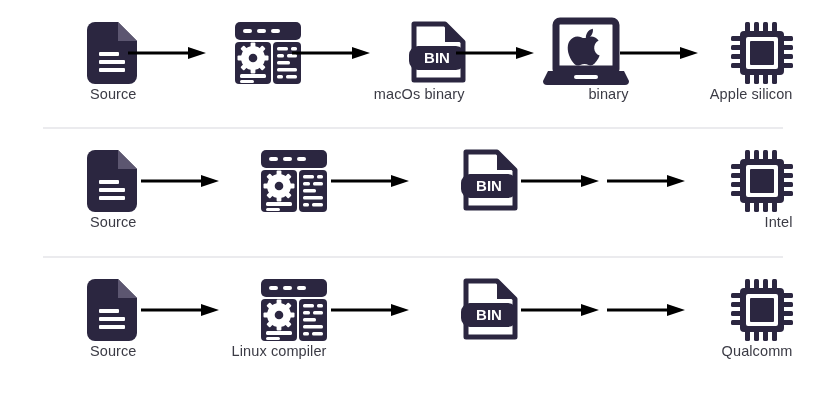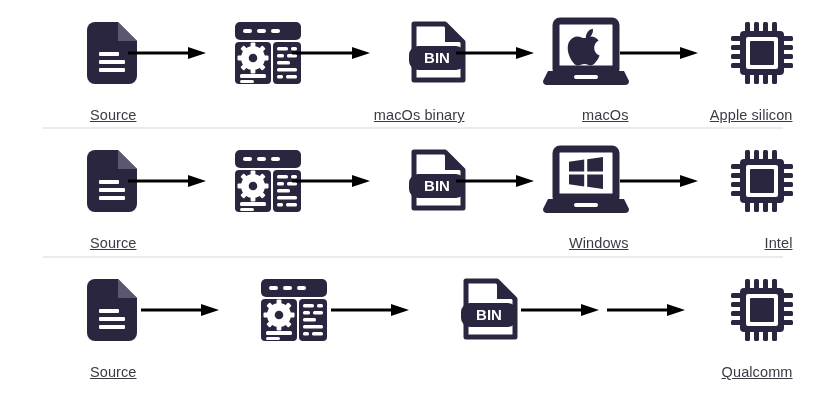--- a/index.html
+++ b/index.html
@@ -42,27 +42,26 @@
     width: 104px;
     flex: 0 0 104px;
   }
   .icon-box {
     height: 66px;
     display: flex;
     align-items: center;
     justify-content: center;
   }
   .label {
-    margin-top: 21px;
+    margin-top: 0;
     font-size: 14.5px;
     color: #3b3b45;
     text-align: center;
     white-space: nowrap;
     letter-spacing: 0.1px;
-    text-decoration: underline;
   }
   .arrow {
     flex: 1 1 auto;
     height: 66px;
     display: flex;
     align-items: center;
     justify-content: center;
     min-width: 40px;
   }
   .arrow svg { display: block; }
@@ -162,21 +161,21 @@
         <svg width="86" height="64" viewBox="0 0 86 64" aria-hidden="true">
           <path d="M13 4 A4 4 0 0 1 17 0 H69 A4 4 0 0 1 73 4 V48 H13 Z" fill="none" stroke="#2b2640" stroke-width="7" stroke-linejoin="round"></path>
           <g fill="#2b2640" transform="translate(43,23) scale(1.05)">
             <path d="M6.5 -14.5 C4.5 -14.2 2.2 -12.6 1.1 -10.8 C0.1 -9.2 -0.4 -6.9 -0.1 -5.3 C1.8 -5.3 4.1 -6.7 5.3 -8.6 C6.4 -10.3 6.9 -12.6 6.5 -14.5 Z"></path>
             <path d="M13 10.9 C12.2 12.8 11.8 13.6 10.7 15.3 C9.2 17.6 7.1 20.5 4.5 20.5 C2.2 20.6 1.6 19 -1.5 19.1 C-4.6 19.1 -5.3 20.6 -7.6 20.5 C-10.2 20.5 -12.2 17.9 -13.7 15.6 C-17.9 9.1 -18.4 1.5 -15.8 -2.6 C-13.9 -5.5 -11 -7.2 -8.2 -7.2 C-5.4 -7.2 -3.6 -5.6 -1.5 -5.6 C0.5 -5.6 1.7 -7.2 5 -7.2 C7.5 -7.2 10.1 -5.8 12 -3.4 C5.8 0 6.8 8.9 13 10.9 Z"></path>
           </g>
           <path d="M5 50 H81 L86 60 A4 4 0 0 1 82 64 H4 A4 4 0 0 1 0 60 Z" fill="#2b2640"></path>
           <rect x="31" y="54" width="24" height="4" rx="2" fill="#ffffff"></rect>
         </svg>
       </div>
-      <div class="label">macOs</div>
+      <div class="label">binary</div>
     </div>
 
     <div class="arrow">
       <svg width="78" height="18" viewBox="0 0 78 18">
           <path d="M0 7.5 H60 V3 L78 9 L60 15 V10.5 H0 Z" fill="#000000"></path>
         </svg>
     </div>
 
     <div class="node">
       <div class="icon-box">
@@ -286,36 +285,20 @@
         </svg>
       </div>
     </div>
 
     <div class="arrow">
       <svg width="78" height="18" viewBox="0 0 78 18">
           <path d="M0 7.5 H60 V3 L78 9 L60 15 V10.5 H0 Z" fill="#000000"></path>
         </svg>
     </div>
 
-    <div class="node">
-      <div class="icon-box">
-        <svg width="86" height="64" viewBox="0 0 86 64" aria-hidden="true">
-          <path d="M13 4 A4 4 0 0 1 17 0 H69 A4 4 0 0 1 73 4 V48 H13 Z" fill="none" stroke="#2b2640" stroke-width="7" stroke-linejoin="round"></path>
-          <g fill="#2b2640" transform="translate(43,24)">
-            <path d="M-17 -11.2 L-1.8 -13.4 V-1.4 H-17 Z"></path>
-            <path d="M1.2 -13.8 L17 -16 V-1.4 H1.2 Z"></path>
-            <path d="M-17 1.4 H-1.8 V13.4 L-17 11.2 Z"></path>
-            <path d="M1.2 1.4 H17 V16 L1.2 13.8 Z"></path>
-          </g>
-          <path d="M5 50 H81 L86 60 A4 4 0 0 1 82 64 H4 A4 4 0 0 1 0 60 Z" fill="#2b2640"></path>
-          <rect x="31" y="54" width="24" height="4" rx="2" fill="#ffffff"></rect>
-        </svg>
-      </div>
-      <div class="label">Windows</div>
-    </div>
 
     <div class="arrow">
       <svg width="78" height="18" viewBox="0 0 78 18">
           <path d="M0 7.5 H60 V3 L78 9 L60 15 V10.5 H0 Z" fill="#000000"></path>
         </svg>
     </div>
 
     <div class="node">
       <div class="icon-box">
         <svg width="62" height="62" viewBox="0 0 62 62" aria-hidden="true">
@@ -399,20 +382,21 @@
             <rect x="56" y="25" width="6" height="3.4" rx="1.5"></rect>
             <rect x="42" y="32" width="7" height="3.4" rx="1.5"></rect>
             <rect x="52" y="32" width="10" height="3.4" rx="1.5"></rect>
             <rect x="42" y="39" width="13" height="3.4" rx="1.5"></rect>
             <rect x="42" y="46" width="20" height="3.4" rx="1.5"></rect>
             <rect x="42" y="53" width="6" height="3.4" rx="1.5"></rect>
             <rect x="51" y="53" width="11" height="3.4" rx="1.5"></rect>
           </g>
         </svg>
       </div>
+      <div class="label">Linux compiler</div>
     </div>
 
     <div class="arrow">
       <svg width="78" height="18" viewBox="0 0 78 18">
           <path d="M0 7.5 H60 V3 L78 9 L60 15 V10.5 H0 Z" fill="#000000"></path>
         </svg>
     </div>
 
     <div class="node">
       <div class="icon-box">

